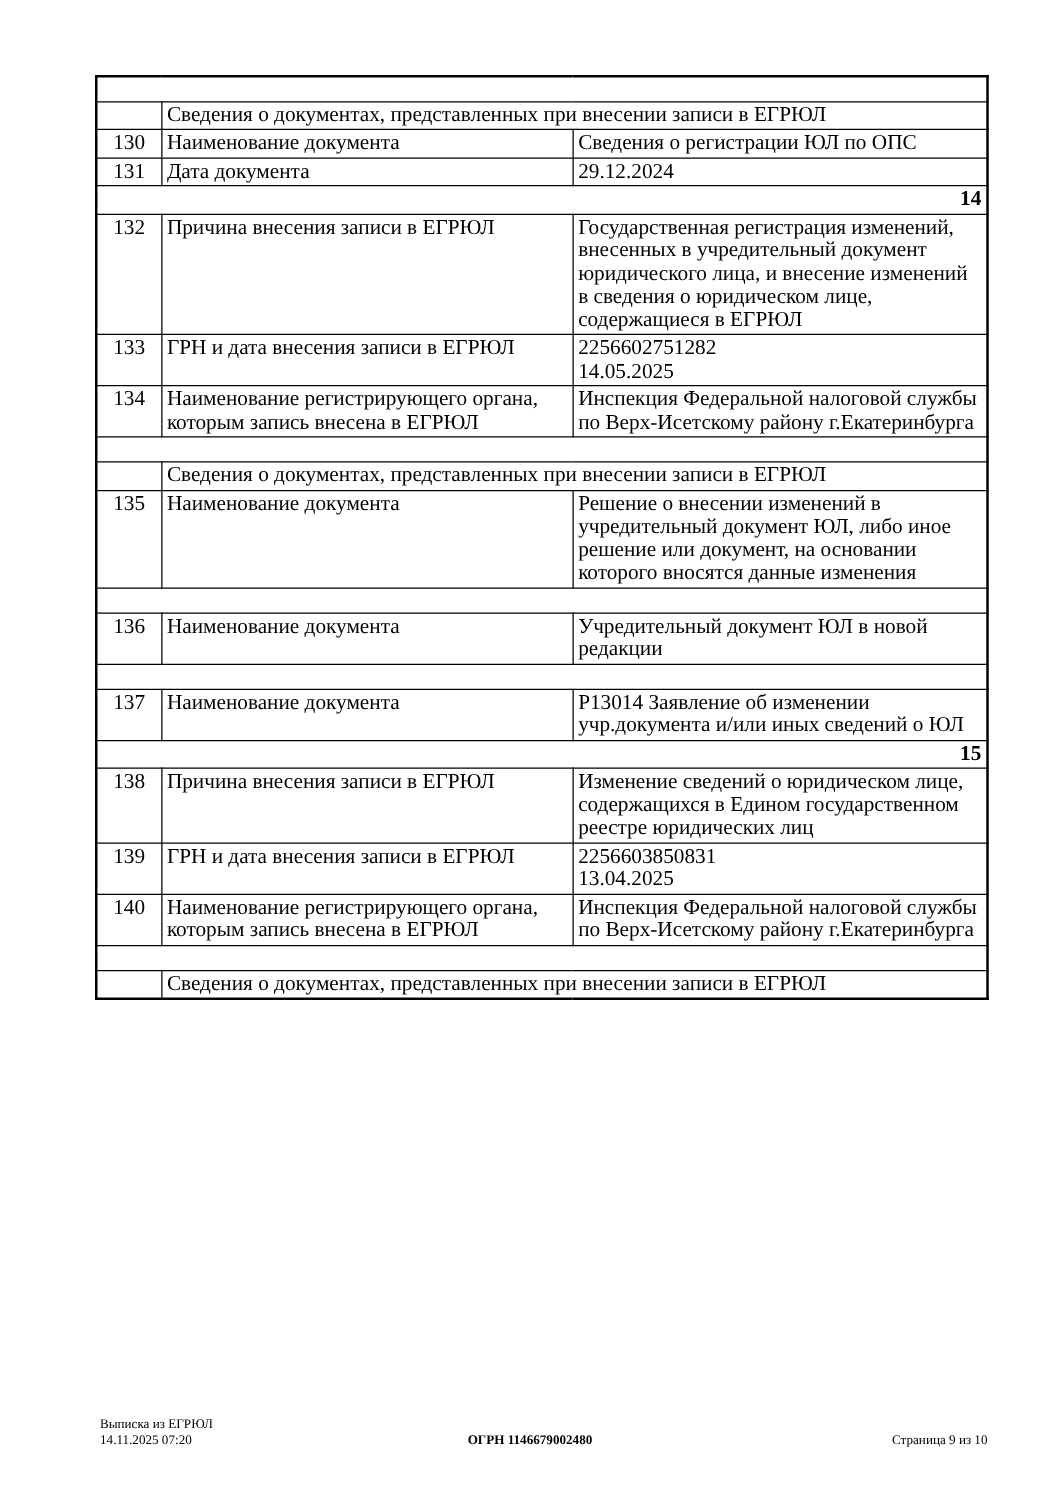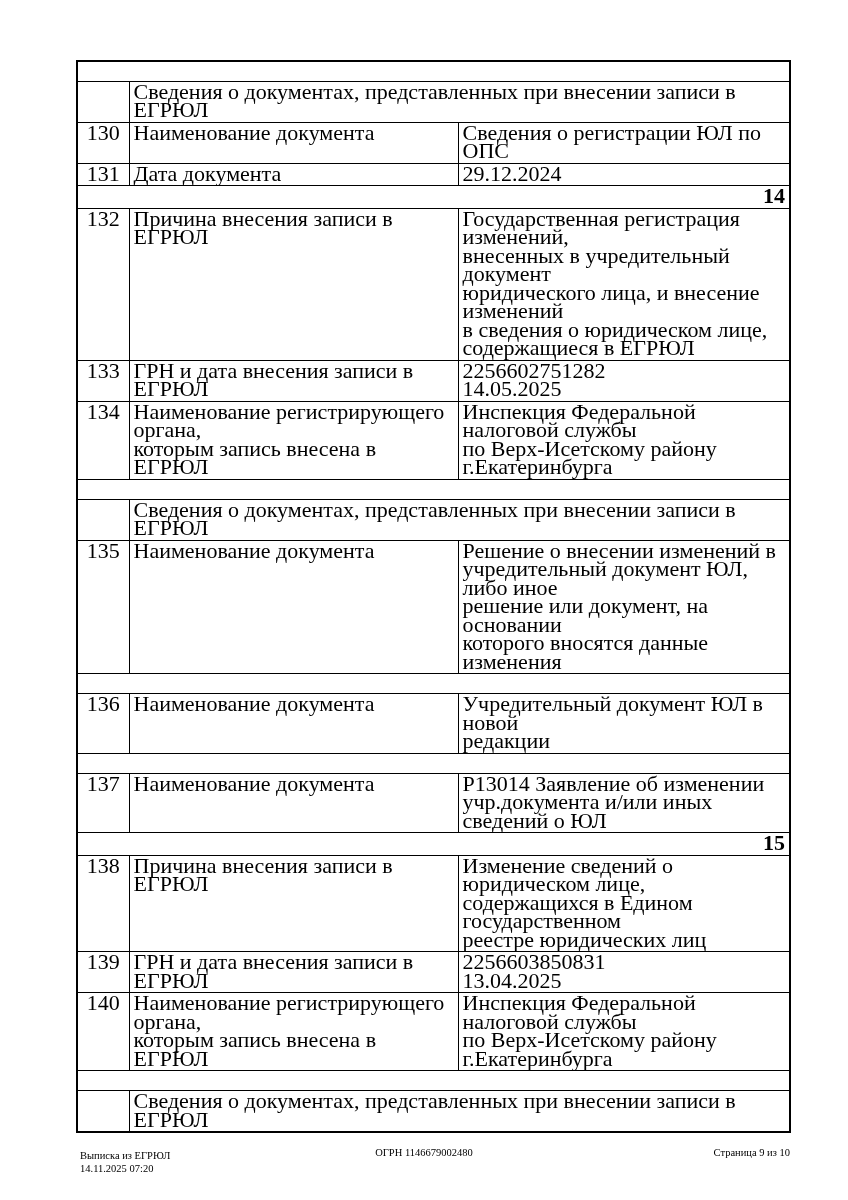--- a/index.html
+++ b/index.html
@@ -20,21 +20,21 @@
     position: absolute;
     left: 76px;
     top: 60px;
     width: 713px;
     border-collapse: collapse;
     table-layout: fixed;
     border: 2px solid #000;
   }
   table.doc-table td {
     border: 1px solid #000;
-    font-size: 22px;
+    font-size: 17px;
     line-height: 18.5px;
     vertical-align: top;
     padding: 1px 4px 2px 4px;
     white-space: pre-line;
     overflow: hidden;
   }
   td.cell-num {
     text-align: center;
     padding: 1px 2px 2px 2px;
     white-space: normal;
@@ -58,28 +58,29 @@
     left: 0;
     top: 1133px;
     width: 100%;
     font-size: 10.5px;
     line-height: 13px;
     color: #000;
   }
   .footer-left {
     position: absolute;
     left: 80px;
-    top: 16px;
+    top: 0;
   }
   .footer-center {
     position: absolute;
     left: 0;
     top: 13px;
     width: 100%;
     text-align: center;
+    font-weight: bold;
   }
   .footer-right {
     position: absolute;
     right: 58px;
     top: 13px;
     text-align: left;
   }
 </style>
 </head>
 <body>

